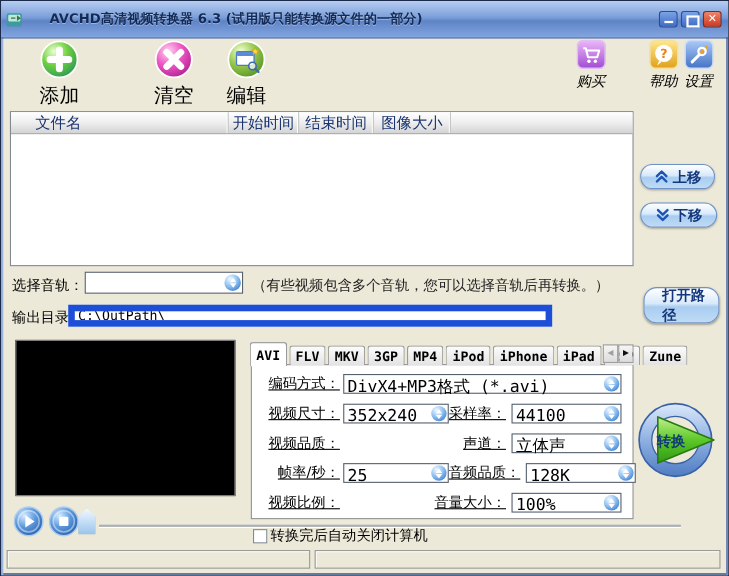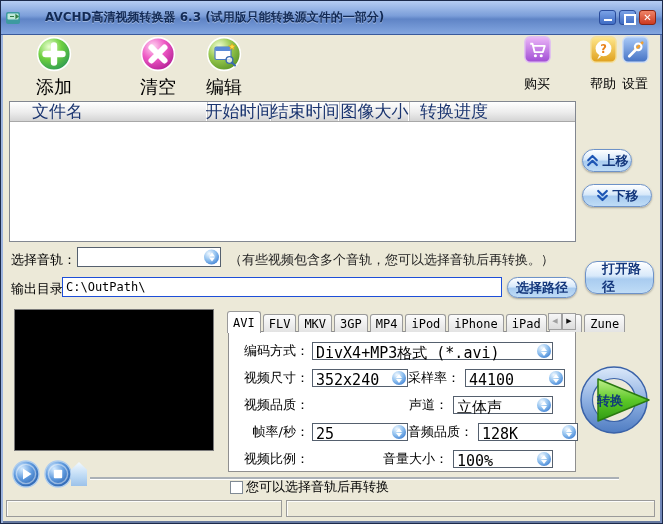--- a/index.html
+++ b/index.html
@@ -24,84 +24,84 @@
   .wbtn-min::after{content:"";position:absolute;left:4px;bottom:3px;width:8px;height:2px;background:#fff;}
   .wbtn-max::after{content:"";position:absolute;left:4px;top:3px;width:8px;height:7px;border:2px solid #fff;}
   .wbtn-close::after{content:"✕";position:absolute;left:0;right:0;top:0;bottom:0;
     color:#fff;font-size:10px;font-weight:bold;text-align:center;line-height:13px;}
   
   .tool-big{position:absolute;top:35px;width:46px;text-align:center;cursor:pointer;}
   .tool-big svg{display:block;margin:0 auto;}
   .tool-lbl{font-size:18px;color:#000;margin-top:3px;white-space:nowrap;}
   .tool-small{position:absolute;top:35px;width:34px;text-align:center;cursor:pointer;}
   .tool-small svg{display:block;margin:0 auto;}
-  .tool-small .tool-lbl{margin-top:12px;font-size:13px;}
+  .tool-small .tool-lbl{margin-top:2px;font-size:13px;font-style:italic;}
   
   .filetable{position:absolute;left:8px;top:100px;width:567px;height:141px;
     background:#fff;border:1px solid #828790;}
   .thead{display:flex;height:20px;background:linear-gradient(#ffffff,#ececec 55%,#d4d4d4);
-    border-bottom:1px solid #a8a8a8;font-size:17px;color:#1b3570;}
+    border-bottom:1px solid #a8a8a8;font-size:14px;color:#1b3570;}
   .th{display:flex;align-items:center;border-right:1px solid #c6c6c6;
     box-shadow:inset -1px 0 0 #fff;padding:0 4px;white-space:nowrap;}
   .th.c0{width:198px;padding-left:22px;}
   .th.c1{width:64px;justify-content:center;}
   .th.c2{width:68px;justify-content:center;}
   .th.c3{width:70px;justify-content:center;}
   .th.c4{flex:1;padding-left:10px;border-right:none;box-shadow:none;}
   
   .pill{position:absolute;height:23px;border-radius:12px;cursor:pointer;
     background:linear-gradient(#ffffff,#d8e9fa 45%,#a9ccf0 55%,#bfdcf6);
     border:1px solid #6d92c8;box-shadow:0 1px 2px rgba(0,0,0,.3);
     display:flex;align-items:center;justify-content:center;gap:4px;
     font-size:13px;font-weight:bold;color:#14377c;}
-  .pill-up{left:581px;top:148px;width:50px;}
+  .pill-up{left:581px;top:148px;width:68px;border-radius:11px;}
   .pill-down{left:581px;top:183px;width:70px;}
   .pill-choose{left:506px;top:276px;width:70px;height:21px;}
   .pill-open{left:584px;top:260px;width:69px;height:33px;padding-left:16px;}
   
   .flabel{position:absolute;font-size:13px;color:#000;white-space:nowrap;}
   .hint{position:absolute;font-size:13px;color:#222;white-space:nowrap;}
   .combo{position:relative;height:20px;background:#fff;border:1px solid #55606e;cursor:pointer;}
   .cval{position:absolute;left:3px;top:2px;right:18px;font-family:"DejaVu Sans Mono",monospace;
     font-size:15px;color:#000;white-space:nowrap;overflow:hidden;}
   .spin{position:absolute;right:1px;top:50%;transform:translateY(-50%);width:15px;height:15px;
     border-radius:50%;cursor:pointer;
     background:radial-gradient(circle at 35% 28%,#f2f9ff,#8fc0ef 45%,#3c7ed2 85%,#2a62ae);
     display:flex;flex-direction:column;align-items:center;justify-content:center;}
   .spin::before{content:"";border:3px solid transparent;border-bottom:4px solid #fff;margin-bottom:1px;}
   .spin::after{content:"";border:3px solid transparent;border-top:4px solid #fff;}
   .audio-combo{position:absolute;left:76px;top:246px;width:144px;}
   .path-input{position:absolute;left:61px;top:276px;width:440px;height:20px;
-    border:1px solid #1d4ed8;background:#fff;padding:1px 3px;
+    border:6px solid #1d4ed8;background:#fff;padding:1px 3px;
     font-family:"DejaVu Sans Mono",monospace;font-size:12px;color:#000;}
   
   .preview{position:absolute;left:13px;top:308px;width:200px;height:142px;background:#000;
     border:1px solid #7a7a7a;}
   .circle-btn{position:absolute;width:28px;height:28px;cursor:pointer;}
   .slider-thumb{position:absolute;left:70px;top:461px;width:16px;height:24px;cursor:pointer;
     background:linear-gradient(#f2f9ff,#bcd9f4 60%,#9cc2ea);
     clip-path:polygon(50% 0,100% 32%,100% 100%,0 100%,0 32%);
     filter:drop-shadow(0 0 1px #35609f);}
   .slider-track{position:absolute;left:89px;top:476px;width:529px;height:2px;
     background:#aab0b6;box-shadow:0 1px 0 #fff;cursor:pointer;}
   
   .tabs{position:absolute;left:226px;top:309px;height:22px;display:flex;align-items:flex-end;z-index:3;}
   .tab{height:18px;padding:1px 5px 0;margin-right:2px;cursor:pointer;
     background:linear-gradient(#fcfcfc,#e3e3e3);border:1px solid #9a9a9a;border-bottom:none;
     border-radius:3px 3px 0 0;font-family:"DejaVu Sans Mono",monospace;font-size:12px;
-    font-weight:normal;color:#000;display:flex;align-items:center;}
+    font-weight:bold;color:#000;display:flex;align-items:center;}
   .tab.active{height:22px;background:#fff;margin-bottom:-1px;padding-bottom:1px;}
   .tabscroll{position:absolute;left:547px;top:312px;display:flex;z-index:3;}
   .tsbtn{width:14px;height:17px;border:1px solid #a0a0a0;background:linear-gradient(#f6f6f6,#dcdcdc);
     font-size:7px;line-height:15px;text-align:center;cursor:pointer;}
   .tsbtn.disabled{color:#a0a0a0;}
   .tsbtn.on{color:#111;}
   .panel{position:absolute;left:227px;top:330px;width:348px;height:141px;background:#fff;
     border:1px solid #8f8f8f;z-index:2;}
-  .srow{position:absolute;left:8px;right:22px;height:20px;display:flex;align-items:flex-end;}
+  .srow{position:absolute;left:8px;right:10px;height:20px;display:flex;align-items:flex-start;text-decoration:underline;}
   .r1{top:8px}.r2{top:35px}.r3{top:62px}.r4{top:89px}.r5{top:116px}
   .slbl{font-size:13px;color:#000;white-space:nowrap;}
   .lab-l{width:72px;text-align:right;flex:none;}
   .lab-r{flex:1;text-align:right;padding-right:2px;}
   .combo.c1{width:96px;flex:none;margin-left:3px;height:18px;}
   .combo.c2{width:100px;flex:none;margin-left:3px;height:18px;}
   .combo.grow{flex:1;margin-left:3px;height:18px;}
   .combo.c1 .cval,.combo.c2 .cval,.combo.grow .cval{top:1px;}
   .combo.c1 .spin,.combo.c2 .spin,.combo.grow .spin{width:14px;height:14px;}
   
@@ -228,21 +228,20 @@
     </svg>
     <div class="tool-lbl">设置</div>
   </div>
 
   <div class="filetable">
     <div class="thead">
       <div class="th c0">文件名</div>
       <div class="th c1">开始时间</div>
       <div class="th c2">结束时间</div>
       <div class="th c3">图像大小</div>
-      <div class="th c4">转换进度</div>
     </div>
   </div>
 
   <div class="pill pill-up">
     <svg width="13" height="13" viewBox="0 0 13 13">
       <path d="M2.2 6.2L6.5 2l4.3 4.2M2.2 11L6.5 6.8 10.8 11" fill="none" stroke="#1d55b4" stroke-width="2.2" stroke-linecap="round" stroke-linejoin="round"></path>
     </svg>
     <span>上移</span>
   </div>
   <div class="pill pill-down">
@@ -254,23 +253,20 @@
 
   <span class="flabel" style="left:10px;top:250px">选择音轨：</span>
   <div class="combo audio-combo">
     <span class="cval"></span>
     <span class="spin"></span>
   </div>
   <span class="hint" style="left:228px;top:250px">（有些视频包含多个音轨，您可以选择音轨后再转换。）</span>
 
   <span class="flabel" style="left:10px;top:279px">输出目录：</span>
   <input class="path-input" type="text" value="C:\OutPath\" style="">
-  <div class="pill pill-choose">
-    <span>选择路径</span>
-  </div>
   <div class="pill pill-open">
     <span>打开路径</span>
   </div>
 
   <div class="preview"></div>
   <div class="circle-btn" style="left:11px;top:459px">
     <svg width="28" height="28" viewBox="0 0 28 28">
       <defs>
           <radialGradient id="gp" cx="0.35" cy="0.3" r="0.85">
         <stop offset="0" stop-color="#d6ecff"></stop>
@@ -362,21 +358,21 @@
       <span class="slbl lab-r">音量大小：</span>
       <div class="combo c2">
         <span class="cval">100%</span>
         <span class="spin"></span>
       </div>
     </div>
   </div>
 
   <div class="chkrow">
     <span class="cb"></span>
-    <span class="cb-lbl">您可以选择音轨后再转换</span>
+    <span class="cb-lbl">转换完后自动关闭计算机</span>
   </div>
 
   <div class="convert">
     <svg width="78" height="72" viewBox="0 0 78 72">
       <defs>
         <linearGradient id="cr" x1="0" y1="0" x2="0" y2="1">
           <stop offset="0" stop-color="#dce9fa"></stop>
             <stop offset="0.5" stop-color="#8fb1e2"></stop>
             <stop offset="1" stop-color="#4f7cc2"></stop>
         </linearGradient>

